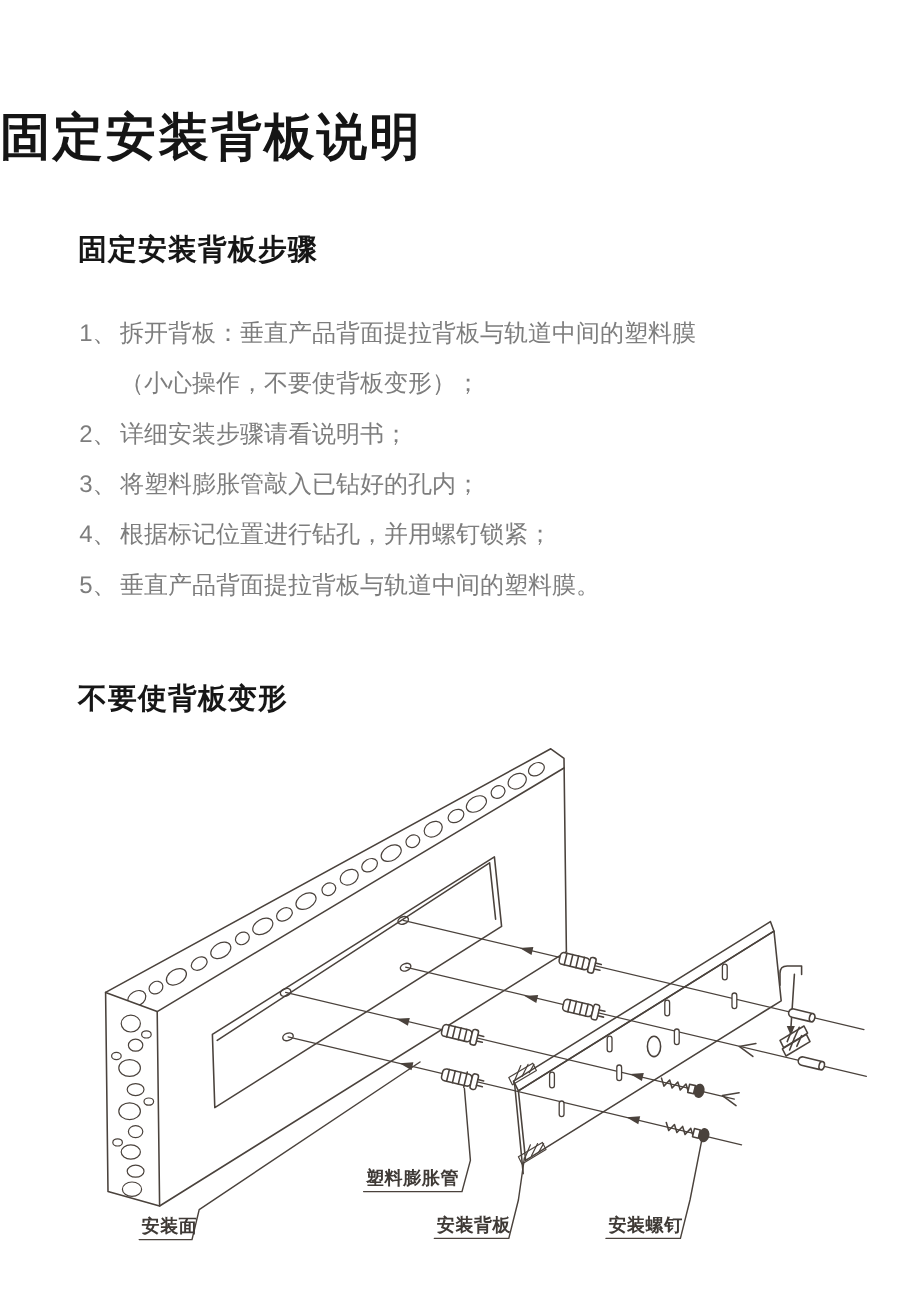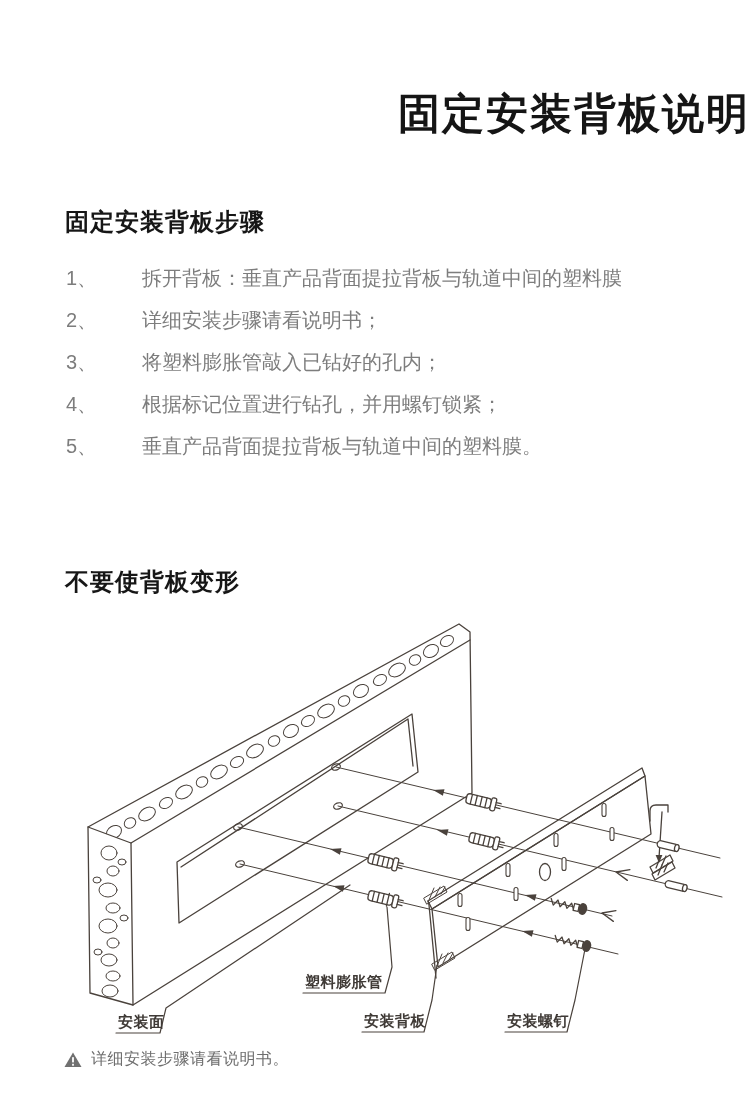--- a/index.html
+++ b/index.html
@@ -1,26 +1,26 @@
 <!DOCTYPE html>
 <html><head>
 <meta charset="utf-8">
 <style>
   html,body{margin:0;padding:0;background:#ffffff;}
   body{font-family:"Liberation Sans","DejaVu Sans",sans-serif;}
   .page{position:relative;width:750px;height:1097px;background:#ffffff;overflow:hidden;}
-  .title{position:absolute;top:86px;left:0;width:750px;text-align:right;
+  .title{position:absolute;top:86px;left:0;width:750px;text-align:left;
          font-size:42px;font-weight:600;color:#151515;letter-spacing:2px;}
   .h2{position:absolute;left:65px;font-size:24px;font-weight:700;color:#161616;letter-spacing:1px;}
-  .h2.steps-h{top:206px;}
+  .h2.steps-h{top:192px;}
   .h2.diagram-h{top:566px;}
   .steps{position:absolute;left:66px;top:257px;width:630px;color:#7d7d7d;font-size:20px;}
   .step{display:flex;}
   .step .num{width:34px;flex:0 0 34px;line-height:42px;}
-  .step .lines{flex:1;margin-left:42px;}
+  .step .lines{flex:1;}
   .step .lines div{line-height:42px;}
   .diagram-wrap{position:absolute;left:0;top:615px;width:750px;height:450px;}
   .note{position:absolute;left:64px;top:1049px;display:flex;align-items:center;
         font-size:16px;color:#6e6e6e;letter-spacing:0.5px;}
   .note .w-icon{margin-right:9px;display:inline-flex;}
   svg text{font-family:"Liberation Sans","DejaVu Sans",sans-serif;}
   .dlabel{font-size:15px;font-weight:600;fill:#3f3a36;letter-spacing:0.5px;}
 </style>
 </head>
 <body>
@@ -29,20 +29,21 @@
 
   <div class="title">固定安装背板说明</div>
 
   <div class="h2 steps-h">固定安装背板步骤</div>
 
   <div class="steps">
     <div class="step">
       <div class="num">1、</div>
       <div class="lines">
         <div>拆开背板：垂直产品背面提拉背板与轨道中间的塑料膜</div>
+        <div>（小心操作，不要使背板变形）；</div>
       </div>
     </div>
     <div class="step">
       <div class="num">2、</div>
       <div class="lines">
           <div>详细安装步骤请看说明书；</div>
         </div>
     </div>
     <div class="step">
       <div class="num">3、</div>
@@ -280,24 +281,14 @@
         </g>
         <g>
           <path d="M505,417 L567,417 L575,385 L585,334"></path>
           <text class="dlabel" x="507" y="411" stroke="none" fill="#3f3a36">安装螺钉</text>
         </g>
       </g>
     </g>
   </svg>
   </div>
 
-  <div class="note">
-    <span class="w-icon">
-      <svg width="18" height="16" viewBox="0 0 18 16">
-        <path d="M9,0.5 L17.5,15 L0.5,15 Z" fill="#707070"></path>
-        <rect x="8.1" y="5.2" width="1.8" height="5.2" fill="#ffffff"></rect>
-        <rect x="8.1" y="11.8" width="1.8" height="1.9" fill="#ffffff"></rect>
-      </svg>
-    </span>
-    <span>详细安装步骤请看说明书。</span>
-  </div>
 
 </div>
 
 </body></html>

